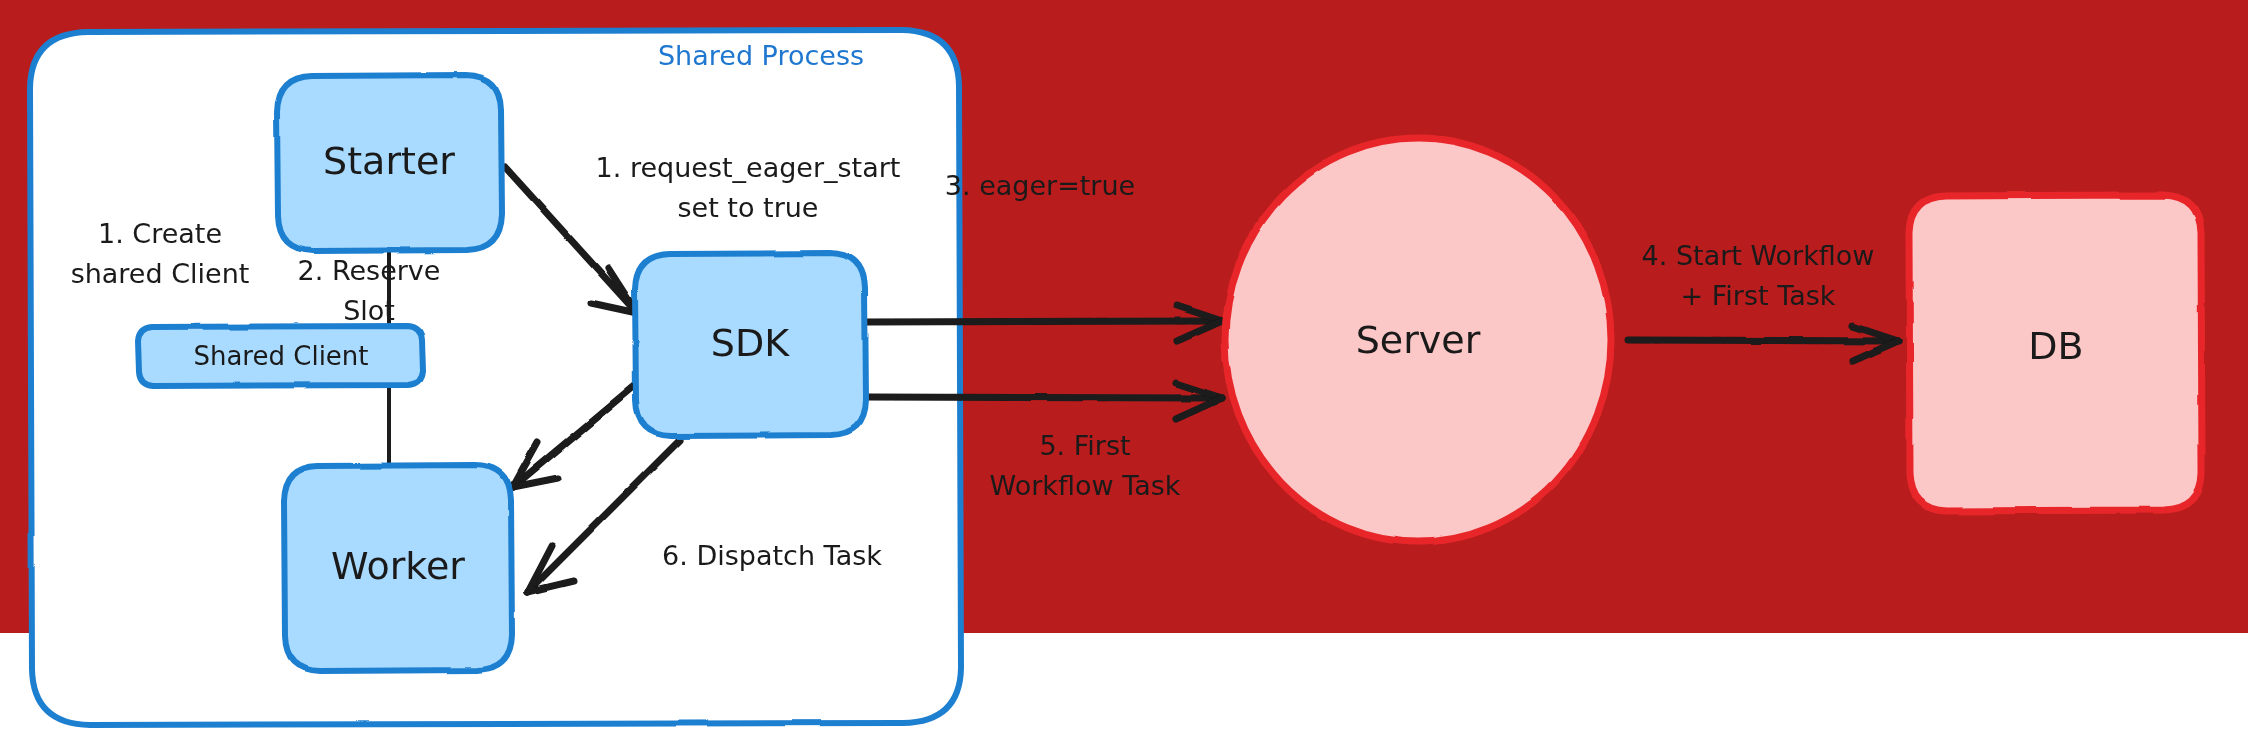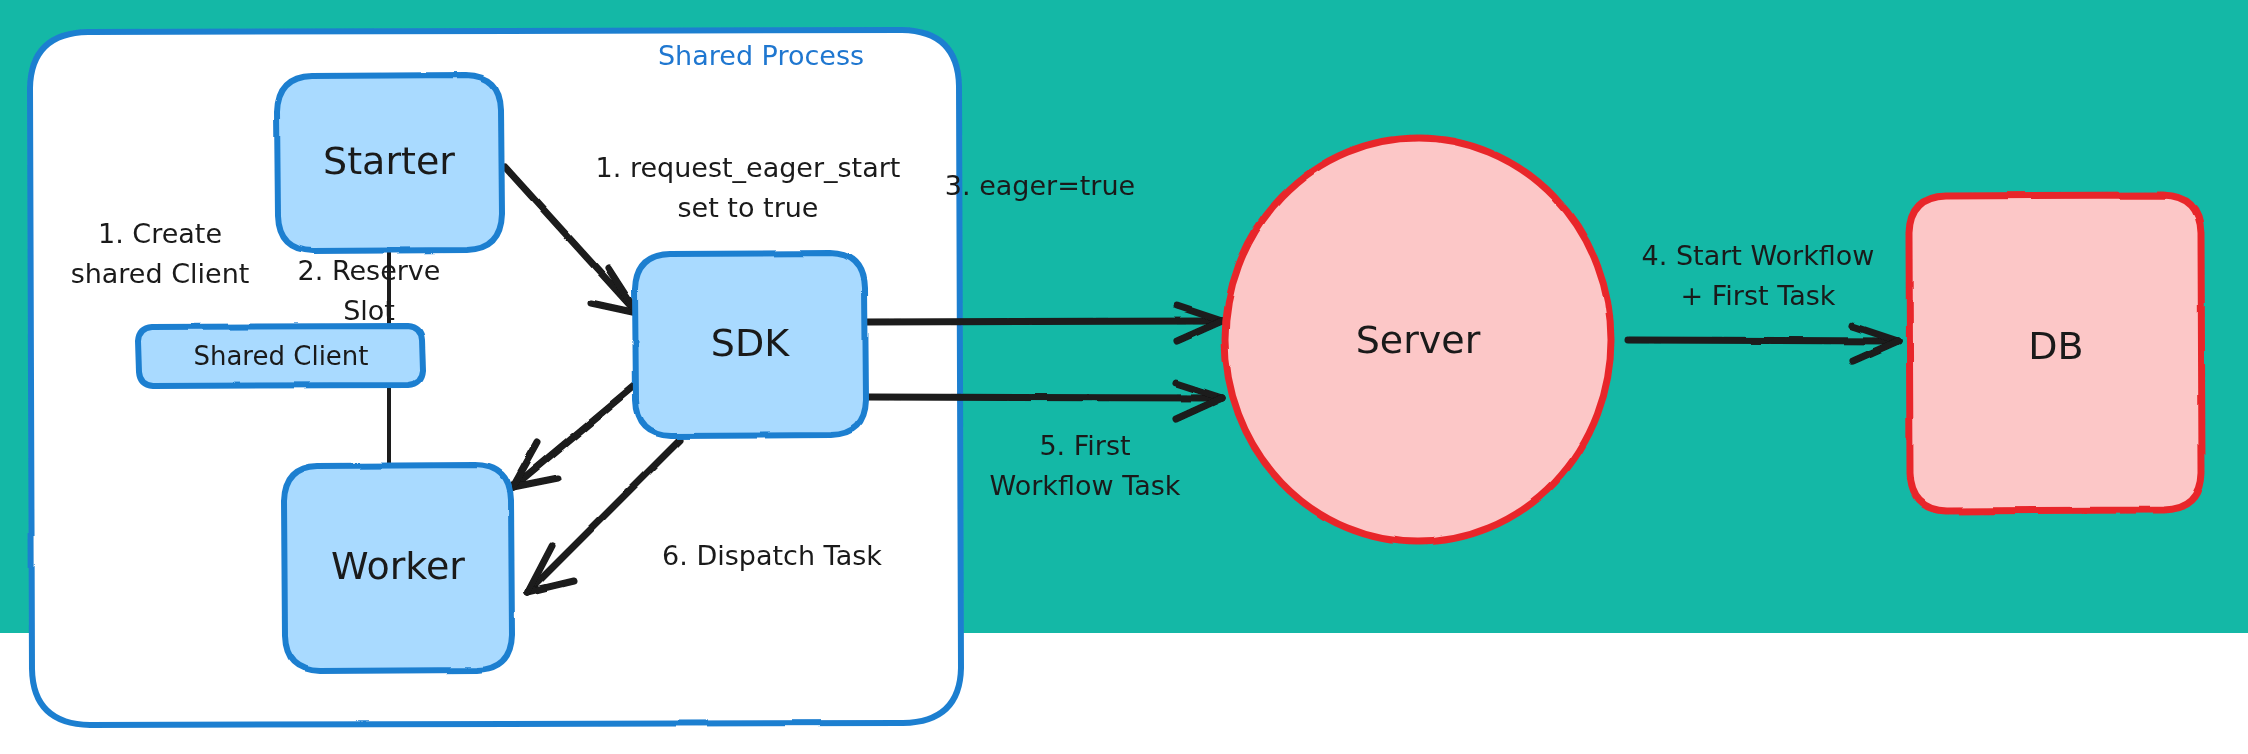--- a/index.html
+++ b/index.html
@@ -1,18 +1,18 @@
 <!DOCTYPE html>
 <html><head>
 <meta charset="utf-8">
 <style>
   html,body{margin:0;padding:0;background:#ffffff;}
   body{width:2248px;height:754px;overflow:hidden;
        font-family:"DejaVu Sans", sans-serif;}
-  #stage{position:relative;width:2248px;height:633px;background:#14b8a6;}
+  #stage{position:relative;width:2248px;height:633px;background:#b91c1c;}
   svg#canvas{position:absolute;left:0;top:0;width:2248px;height:754px;display:block;}
   .nodeLabel{
     font-family:"DejaVu Sans", sans-serif;
     fill:#1a1a1a;
     text-anchor:middle;
     dominant-baseline:middle;
   }
   .edgeLabel{
     font-family:"DejaVu Sans", sans-serif;
     fill:#1a1a1a;

